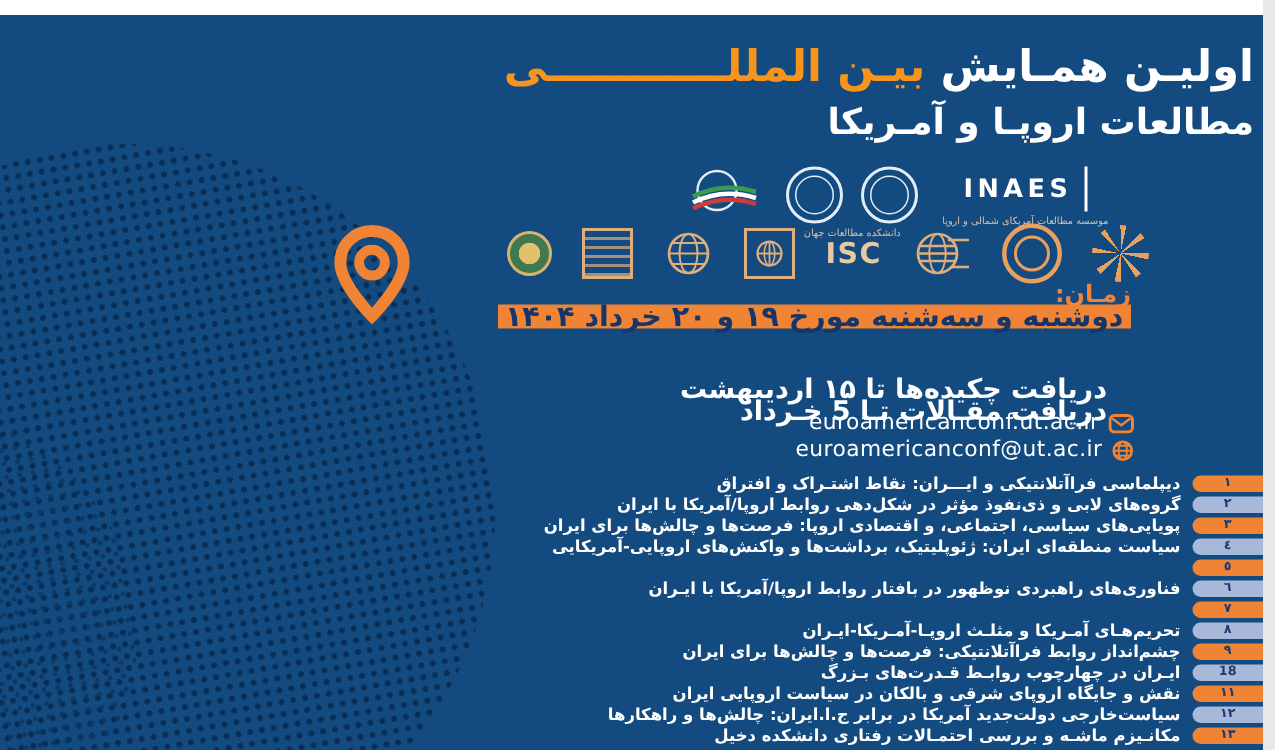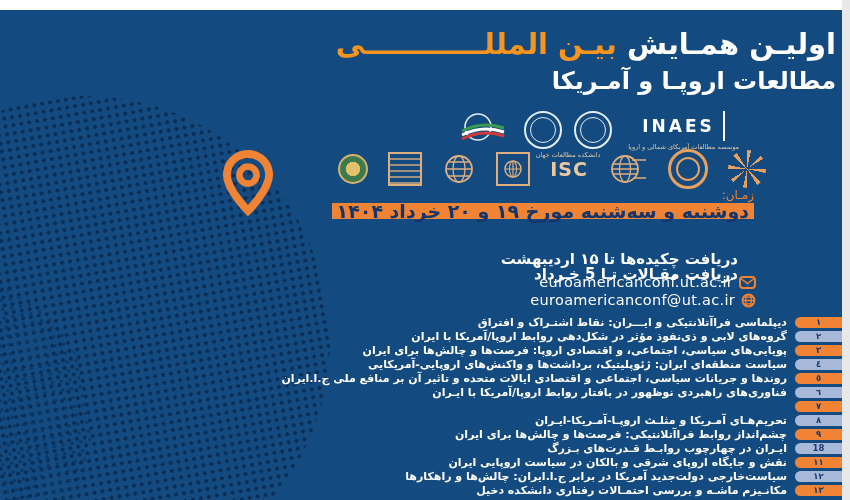--- a/index.html
+++ b/index.html
@@ -41,26 +41,26 @@
   .sq-globe{width:30px;height:30px;border:2px solid #dfae7d;display:flex;align-items:center;justify-content:center;}
   .ring-seal{width:34px;height:34px;border-radius:50%;border:3px solid #e8a05f;display:flex;align-items:center;justify-content:center;}
   .ring-seal-in{width:20px;height:20px;border-radius:50%;border:2px solid #e8a05f;}
   .flower{width:38px;height:38px;border-radius:50%;
           background:repeating-conic-gradient(#e8a05f 0 12deg,transparent 12deg 45deg);}
   .round-mini{width:26px;height:26px;border-radius:50%;border:2px solid #d9b36a;
           background:radial-gradient(#e3c06b 38%,#3f7a4f 40%);}
 
   
   .schedule{position:absolute;top:189px;right:88px;direction:rtl;text-align:right;}
-  .sched-label{color:#f08334;font-size:12px;font-weight:normal;line-height:13px;}
+  .sched-label{color:#f08334;font-size:16px;font-weight:bold;line-height:13px;}
   .sched-bar{display:inline-block;background:#f08334;color:#14366b;font-size:19px;font-weight:bold;
              padding:0 5px;line-height:16px;margin:1px 0 2px;white-space:nowrap;}
 
   .deadlines{position:absolute;top:252px;right:104px;direction:rtl;text-align:right;color:#ffffff;
-             font-weight:bold;font-size:15px;line-height:15px;white-space:nowrap;}
+             font-weight:bold;font-size:18px;line-height:15px;white-space:nowrap;}
 
   .contact{position:absolute;top:274px;right:86px;display:flex;flex-direction:column;gap:2px;align-items:flex-end;}
   .contact-line{display:flex;align-items:center;gap:6px;direction:ltr;color:#ffffff;font-weight:normal;
                 font-size:14.5px;letter-spacing:.3px;}
 
   
   .topics{position:absolute;top:315px;right:0;left:0;}
   .topic-row{display:flex;direction:rtl;align-items:center;height:14px;}
   .badge{flex:0 0 47px;height:11px;border-radius:7px 0 0 7px;display:flex;align-items:center;
          justify-content:center;font-size:8.5px;font-weight:bold;color:#1c3b70;margin-left:8px;}
@@ -199,21 +199,20 @@
       <span class="badge blue">
         <span>٤</span>
       </span>
       <span class="topic-text">سیاست منطقه‌ای ایران: ژئوپلیتیک، برداشت‌ها و واکنش‌های اروپایی-آمریکایی</span>
     </div>
 
     <div class="topic-row">
       <span class="badge orange">
         <span>٥</span>
       </span>
-      <span class="topic-text">روندها و جریانات سیاسی، اجتماعی و اقتصادی ایالات متحده و تاثیر آن بر منافع ملی ج.ا.ایران</span>
     </div>
 
     <div class="topic-row">
       <span class="badge blue">
         <span>٦</span>
       </span>
       <span class="topic-text">فناوری‌های راهبردی نوظهور در بافتار روابط اروپا/آمریکا با ایـران</span>
     </div>
 
     <div class="topic-row">

